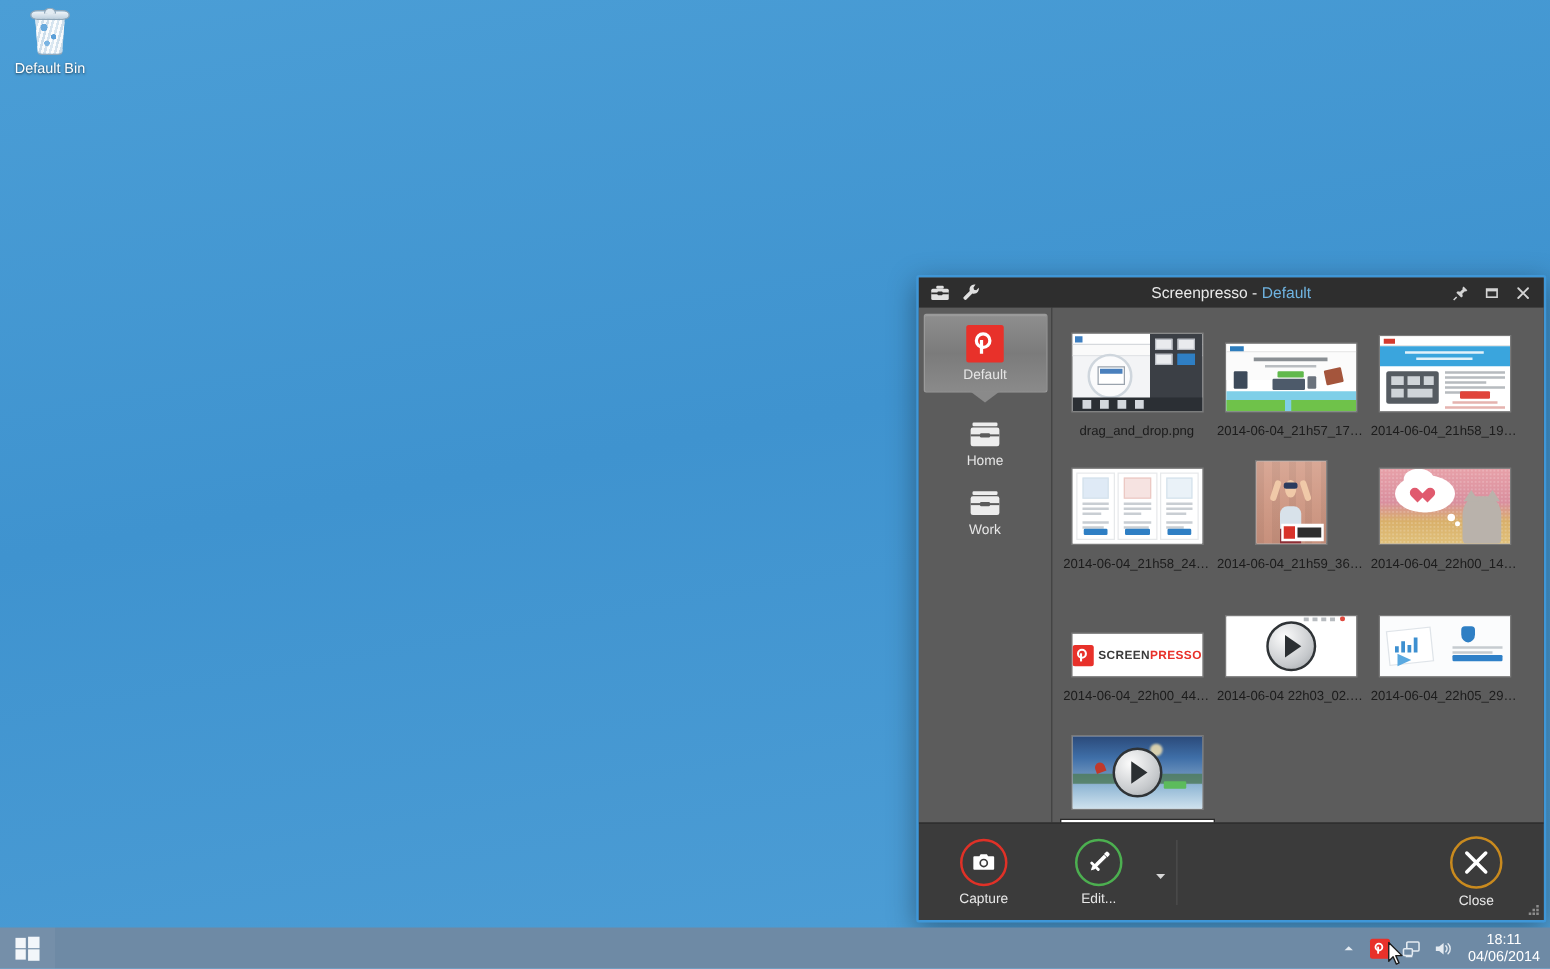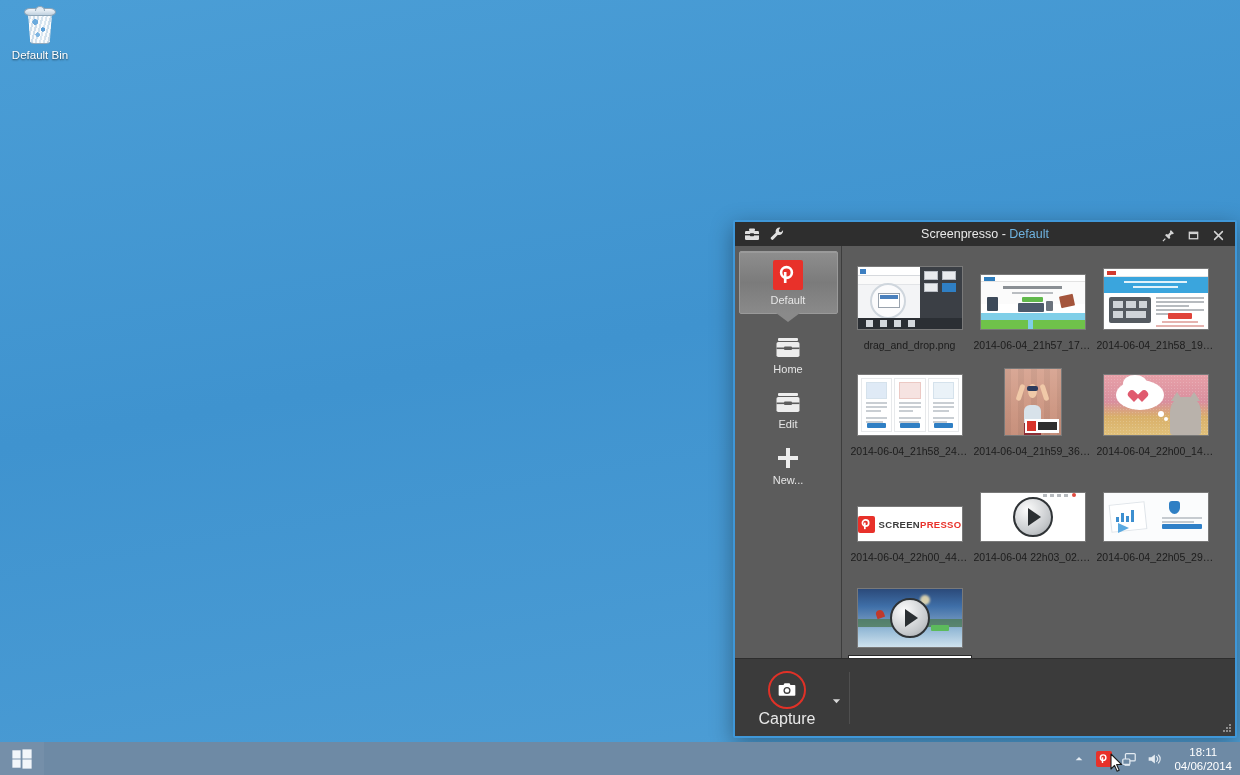--- a/index.html
+++ b/index.html
@@ -283,21 +283,21 @@
   }
   .tool-btn {
     width: 84px; text-align: center; cursor: pointer;
     display: flex; flex-direction: column; align-items: center; gap: 4px;
   }
   .tool-circle {
     width: 38px; height: 38px; border-radius: 50%;
     border: 2px solid #888;
     display: flex; align-items: center; justify-content: center;
   }
-  .tool-label { font-size: 16px; color: #e8e8e8; line-height: 12px; text-align: right; }
+  .tool-label { font-size: 11px; color: #e8e8e8; line-height: 12px; text-align: right; }
   .split-caret {
     width: 14px; cursor: pointer; display: flex; align-items: center; justify-content: center;
     align-self: center; margin-top: 6px;
   }
   .vdiv { width: 1px; height: 52px; background: #4f4f4f; margin: 0 6px; }
   .grip { position: absolute; right: 3px; bottom: 3px; width: 10px; height: 10px; }
   .grip i { position: absolute; width: 2px; height: 2px; background: #8d8d8d; display: block; }
 
   
   #taskbar {
@@ -400,33 +400,24 @@
 
       <div class="side-item">
         <div class="folder-ico">
           <svg viewBox="0 0 26 22" width="26" height="22">
             <rect x="3" y="1" width="20" height="3" rx="1" fill="#ededed"></rect>
             <rect x="1.5" y="5" width="23" height="15" rx="1.8" fill="#ededed"></rect>
             <rect x="1.5" y="10.5" width="23" height="1.6" fill="#5c5c5c"></rect>
             <rect x="9" y="9.5" width="8" height="3.5" rx="1" fill="#5c5c5c"></rect>
           </svg>
         </div>
-        <span class="side-label">Edit</span>
-      </div>
-
-
-      <div class="side-item">
-        <div class="plus-ico">
-          <svg viewBox="0 0 24 24" width="24" height="24">
-            <rect x="10" y="2" width="4" height="20" fill="#ededed"></rect>
-            <rect x="2" y="10" width="20" height="4" fill="#ededed"></rect>
-          </svg>
-        </div>
-        <span class="side-label">New...</span>
-      </div>
+        <span class="side-label">Work</span>
+      </div>
+
+
 
     </div>
 
     <div id="thumb-grid">
 
       <div class="thumb-cell">
         <div class="thumb-frame">
           <div class="thumb-img">
               <div class="art">
             <div class="dd-win"></div>
@@ -687,30 +678,49 @@
       <div class="tool-circle" style="border-color:#e03127">
         <svg viewBox="0 0 24 24" width="20" height="20">
           <path d="M9 4h6l1.2 2H21a1 1 0 0 1 1 1v11a1 1 0 0 1-1 1H3a1 1 0 0 1-1-1V7a1 1 0 0 1 1-1h4.8z" fill="#fff"></path>
           <circle cx="12" cy="12.5" r="4.2" fill="#3b3b3b"></circle>
           <circle cx="12" cy="12.5" r="2.6" fill="#fff"></circle>
         </svg>
       </div>
       <div class="tool-label">Capture</div>
     </div>
 
+    <div class="tool-btn" style="margin-left:8px">
+      <div class="tool-circle" style="border-color:#4caf50">
+        <svg viewBox="0 0 24 24" width="21" height="21">
+          <path d="M3.5 20.5l1.3-4.4L16.2 4.7l3.1 3.1L7.9 19.2z" fill="#fff" stroke="#3b3b3b" stroke-width="1"></path>
+          <path d="M16.2 4.7l1.6-1.6a1.6 1.6 0 0 1 2.3 0l.8.8a1.6 1.6 0 0 1 0 2.3l-1.6 1.6z" fill="#fff"></path>
+          <path d="M5 13l6 6" stroke="#fff" stroke-width="2.6" stroke-linecap="round"></path>
+          <path d="M6.2 11.6l1.6 1.6M8.4 9.4l1.6 1.6M10.6 7.2l1.6 1.6" stroke="#3b3b3b" stroke-width=".9"></path>
+        </svg>
+      </div>
+      <div class="tool-label">Edit...</div>
+    </div>
 
     <div class="split-caret">
       <svg viewBox="0 0 10 10" width="9" height="9">
           <path d="M1 3.5h8L5 8z" fill="#d8d8d8"></path>
         </svg>
     </div>
 
     <div class="vdiv"></div>
 
 
+    <div class="tool-btn" style="margin-left:auto;margin-right:12px">
+      <div class="tool-circle" style="border-color:#c98a1e;width:42px;height:42px">
+        <svg viewBox="0 0 24 24" width="26" height="26">
+          <path d="M5 5l14 14M19 5L5 19" stroke="#fff" stroke-width="2.6" stroke-linecap="round"></path>
+        </svg>
+      </div>
+      <div class="tool-label">Close</div>
+    </div>
 
     <div class="grip">
       <i style="left:7px;top:1px"></i>
         <i style="left:4px;top:4px"></i>
         <i style="left:7px;top:4px"></i>
       <i style="left:1px;top:7px"></i>
         <i style="left:4px;top:7px"></i>
         <i style="left:7px;top:7px"></i>
     </div>
   </div>

